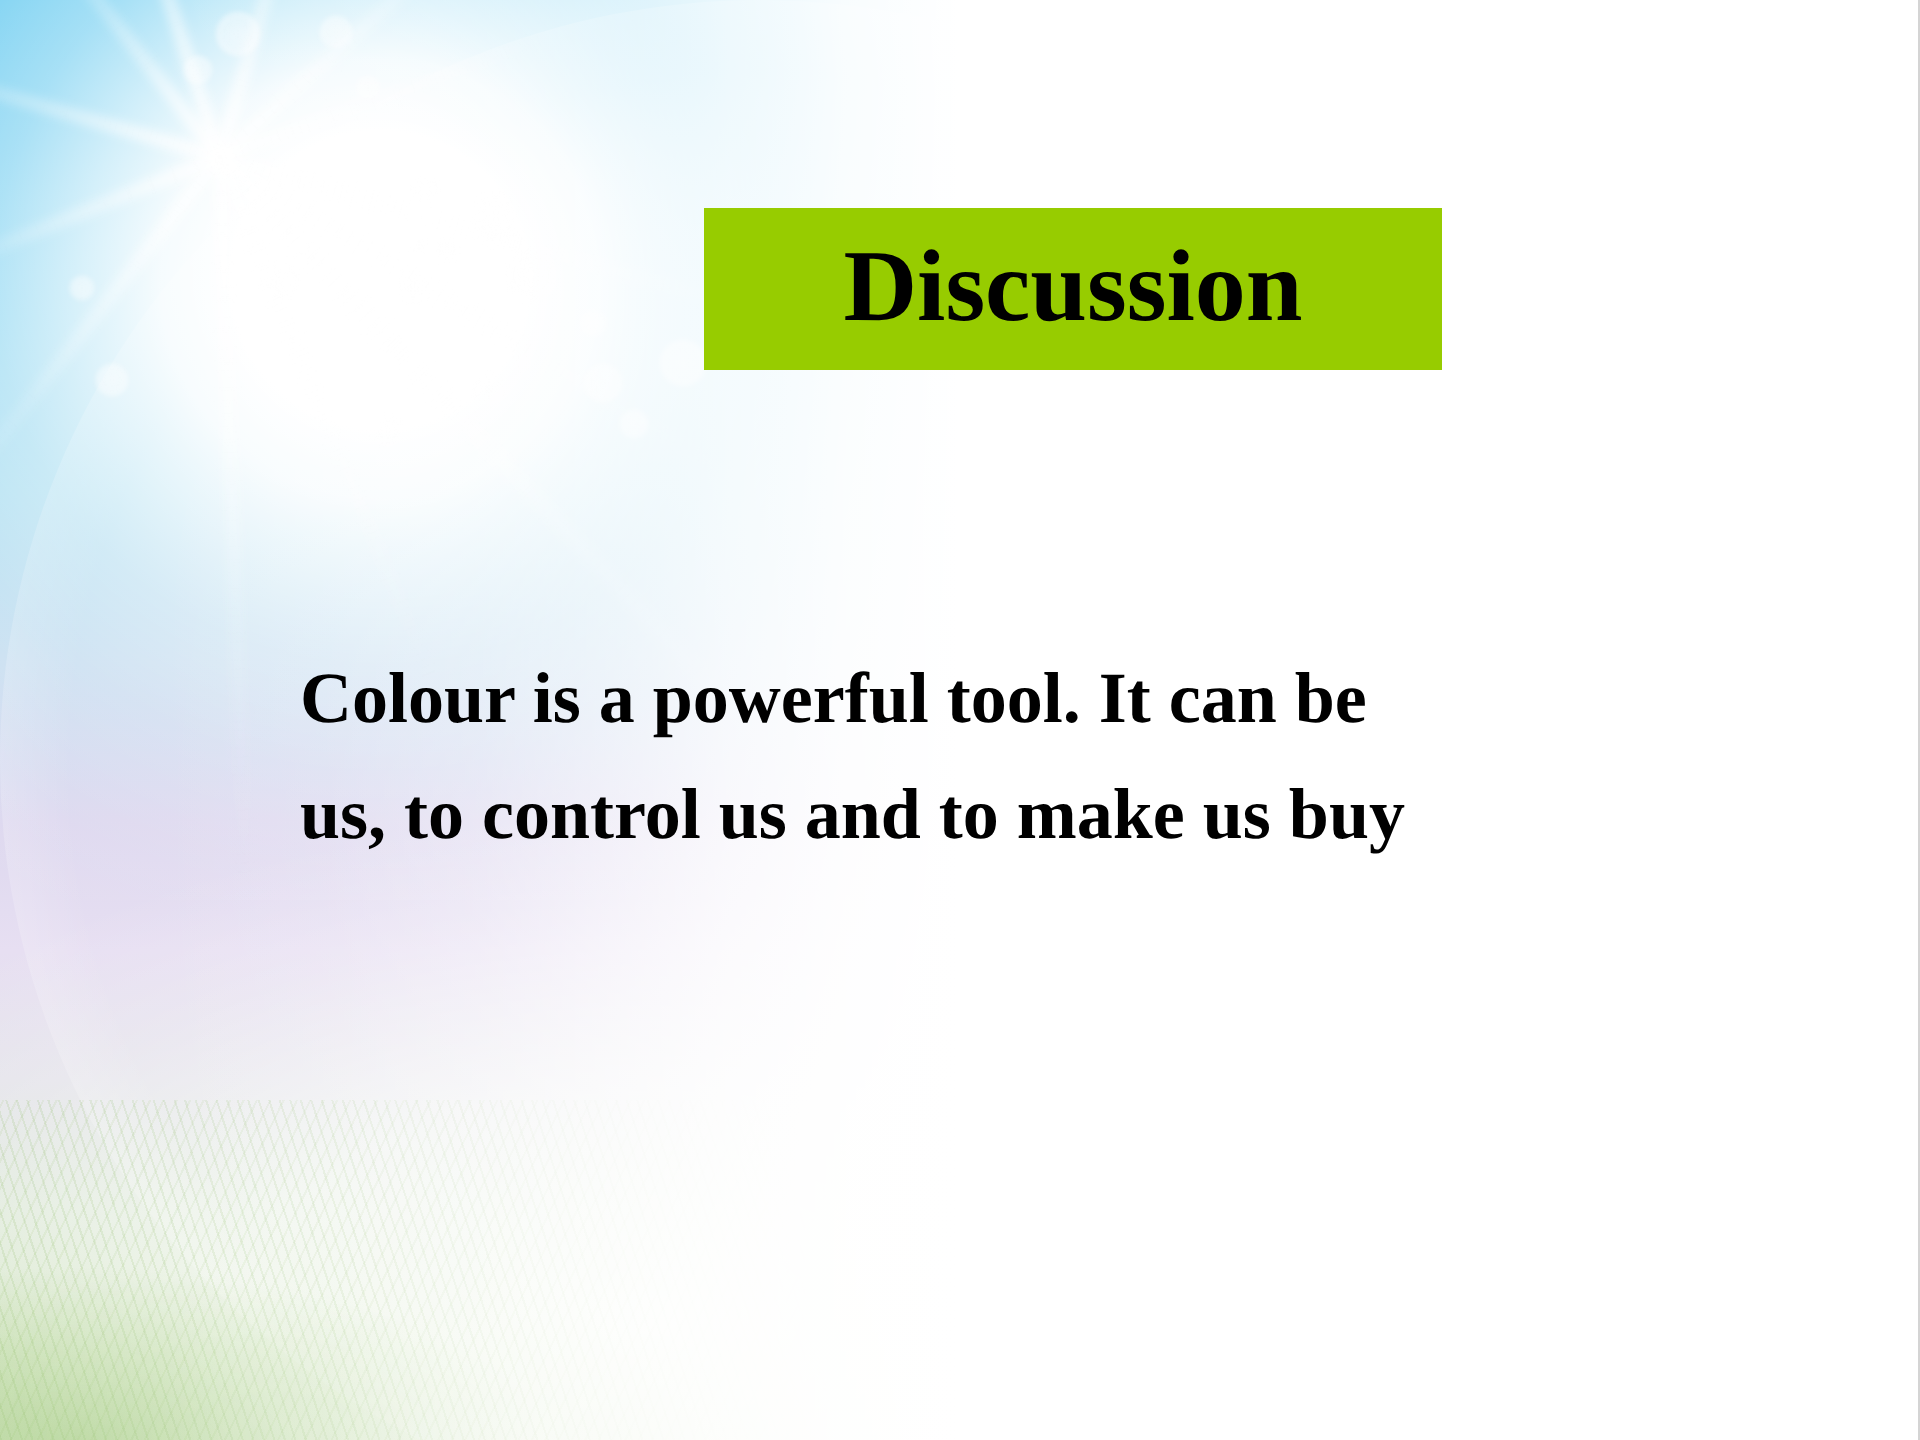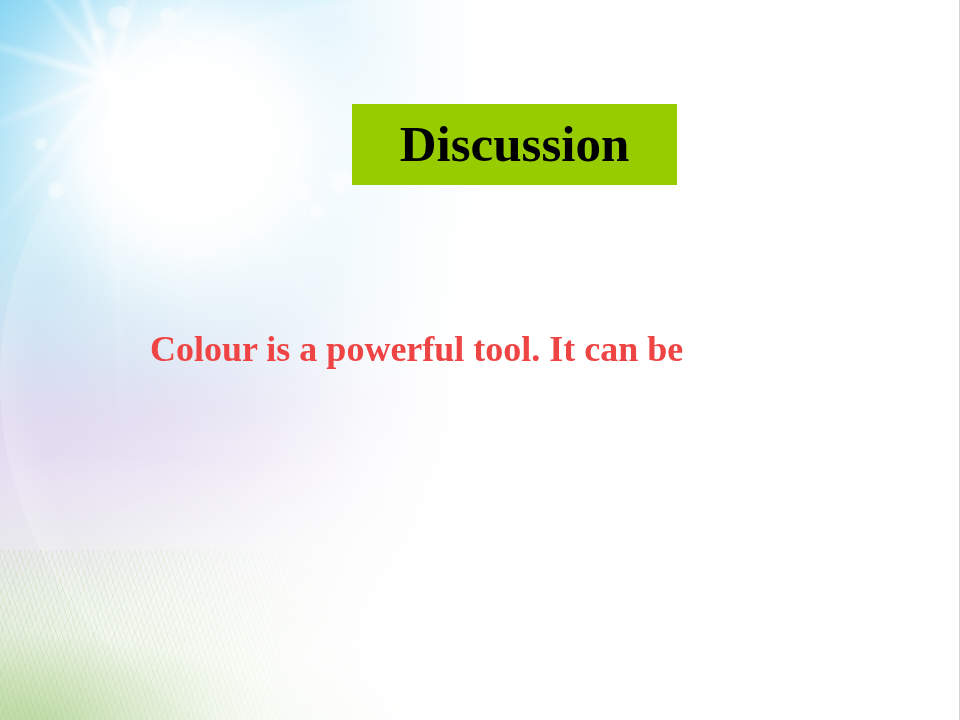--- a/index.html
+++ b/index.html
@@ -177,21 +177,21 @@
     letter-spacing: 1.5px;
     color: rgba(255,255,255,0.62);
     filter: blur(0.9px);
   }
 
   
   .title-box {
     position: absolute;
     left: 352px;
     top: 104px;
-    width: 325px;
+    width: 369px;
     height: 81px;
     background: #97cc00;
     display: flex;
     align-items: center;
     justify-content: center;
   }
   .title-text {
     font-family: "Liberation Serif", serif;
     font-weight: 700;
     font-size: 51px;
@@ -206,21 +206,21 @@
     position: absolute;
     left: 150px;
     top: 320px;
     width: 680px;
   }
   .body-line {
     font-family: "Liberation Serif", serif;
     font-weight: 700;
     font-size: 36px;
     line-height: 58px;
-    color: #ef4444;
+    color: #000000;
     white-space: nowrap;
   }
 </style>
 </head>
 <body>
 
 <div class="slide">
 
   <div class="bg-layer bg-sky"></div>
 
@@ -267,15 +267,16 @@
   <div class="bg-grass"></div>
   <div class="bg-layer bg-fade-right"></div>
 
 
   <div class="title-box">
     <div class="title-text">Discussion</div>
   </div>
 
   <div class="body-copy">
     <div class="body-line">Colour is a powerful tool. It can be</div>
+    <div class="body-line">us, to control us and to make us buy</div>
   </div>
 
 </div>
 
 </body></html>

